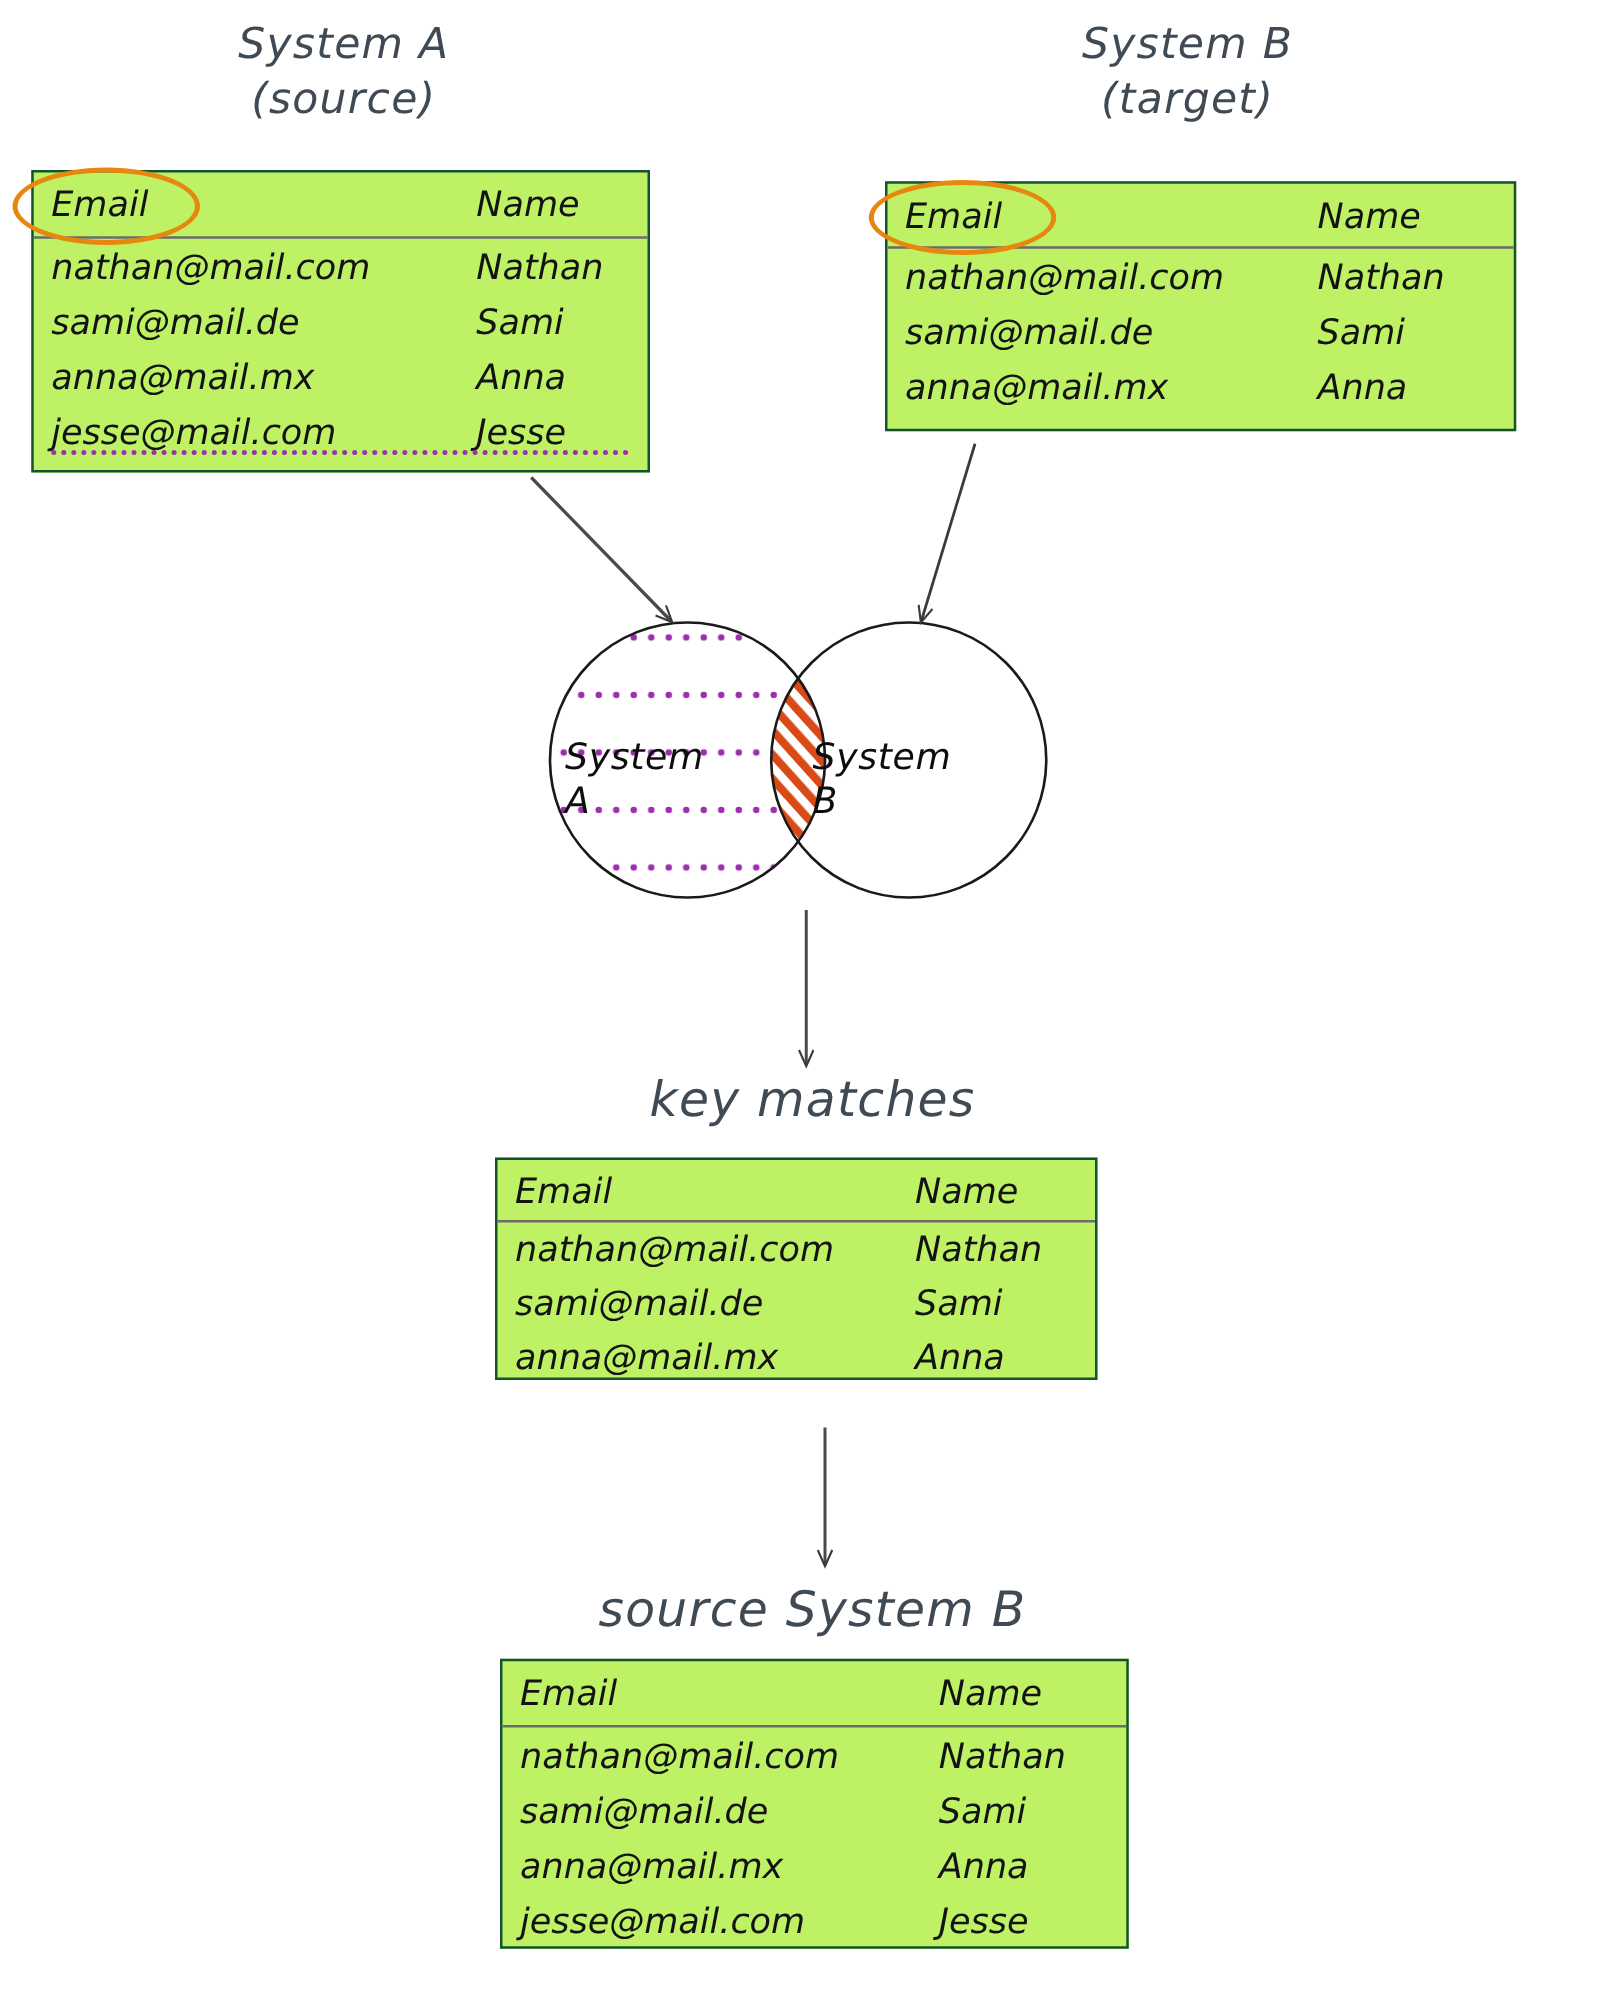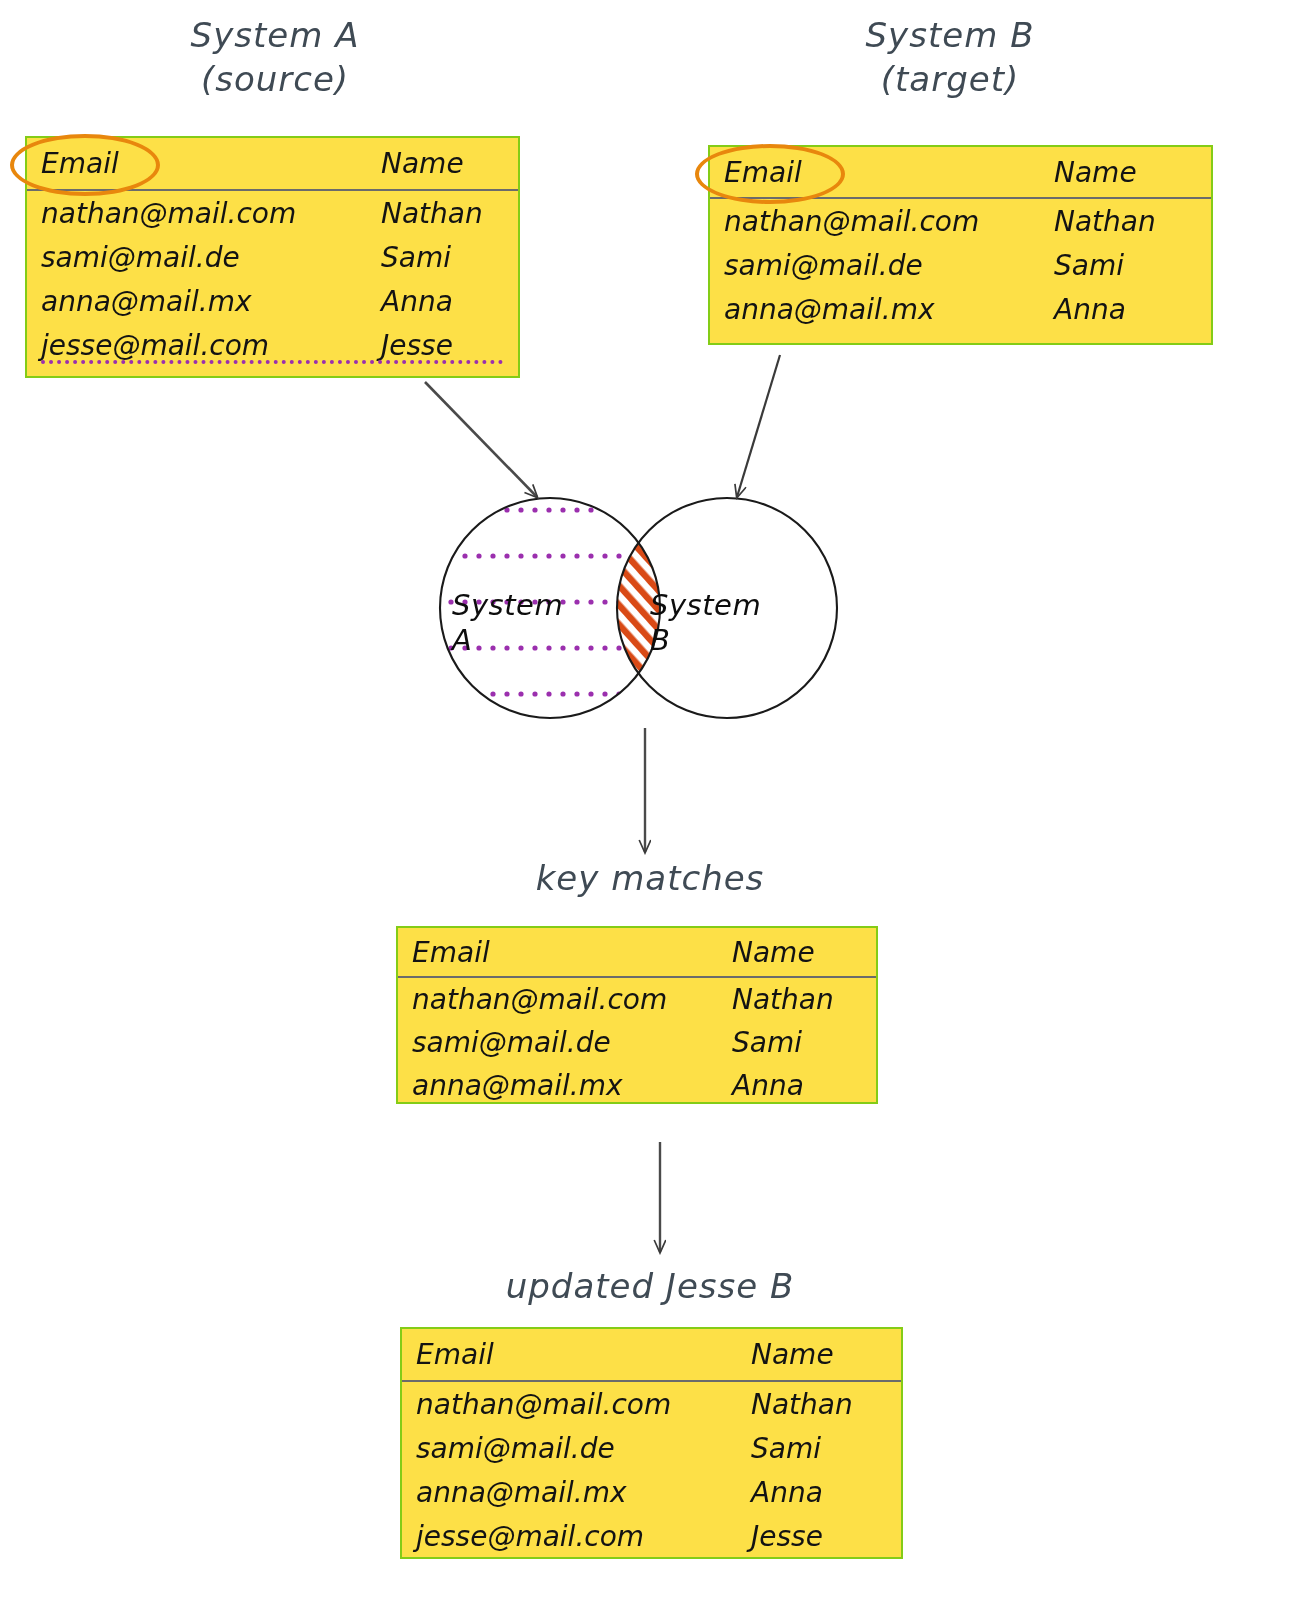--- a/index.html
+++ b/index.html
@@ -26,33 +26,33 @@
     font-style: italic;
     font-weight: 400;
     text-align: center;
     line-height: 1.28;
     letter-spacing: 1px;
     white-space: pre-line;
   }
   .caption {
     position: absolute;
     color: #3f4a54;
-    font-size: 34px;
+    font-size: 39px;
     font-family: "DejaVu Sans", sans-serif;
     font-style: italic;
     text-align: center;
     letter-spacing: 1px;
     white-space: nowrap;
   }
 
   
   .tbl {
     position: absolute;
-    border: 2px solid #84cc16;
-    background: #fde047;
+    border: 2px solid #14532d;
+    background: #bef264;
     box-sizing: border-box;
   }
   .tbl .rows {
     position: relative;
     width: 100%;
     height: 100%;
   }
   .trow {
     display: flex;
     align-items: center;
@@ -256,21 +256,21 @@
         <span class="cell name">Sami</span>
       </div>
 
       <div class="trow" style="height:43px; padding-left:14px;">
         <span class="cell email" style="width:320px;">anna@mail.mx</span>
         <span class="cell name">Anna</span>
       </div>
     </div>
   </div>
 
-  <div class="caption" style="left:440px; top:1266px; width:420px;">updated Jesse B</div>
+  <div class="caption" style="left:440px; top:1266px; width:420px;">source System B</div>
 
   <div class="tbl" style="left:400px; top:1327px; width:503px; height:232px;">
     <div class="rows">
       <div class="trow thead" style="height:53px; padding-left:14px;">
         <span class="cell email" style="width:335px;">Email</span>
         <span class="cell name">Name</span>
       </div>
 
       <div class="trow" style="height:44px; padding-left:14px;">
         <span class="cell email" style="width:335px;">nathan@mail.com</span>

